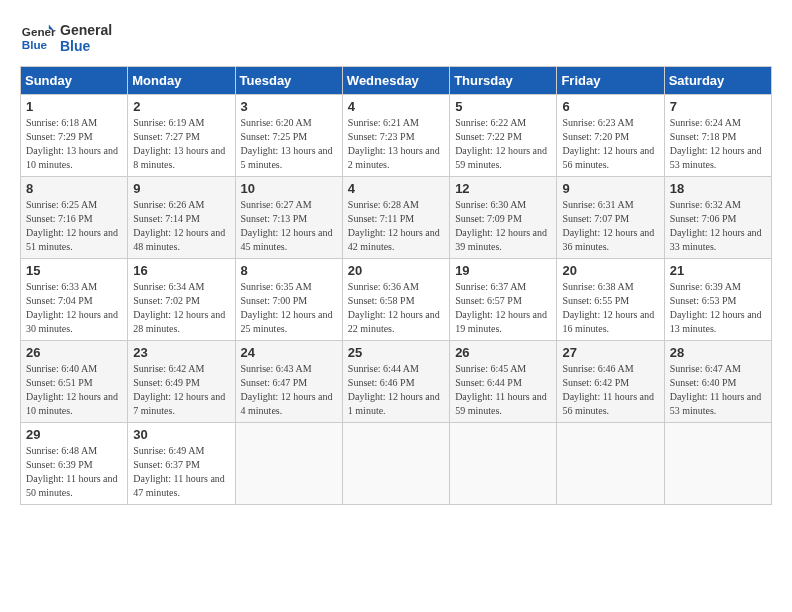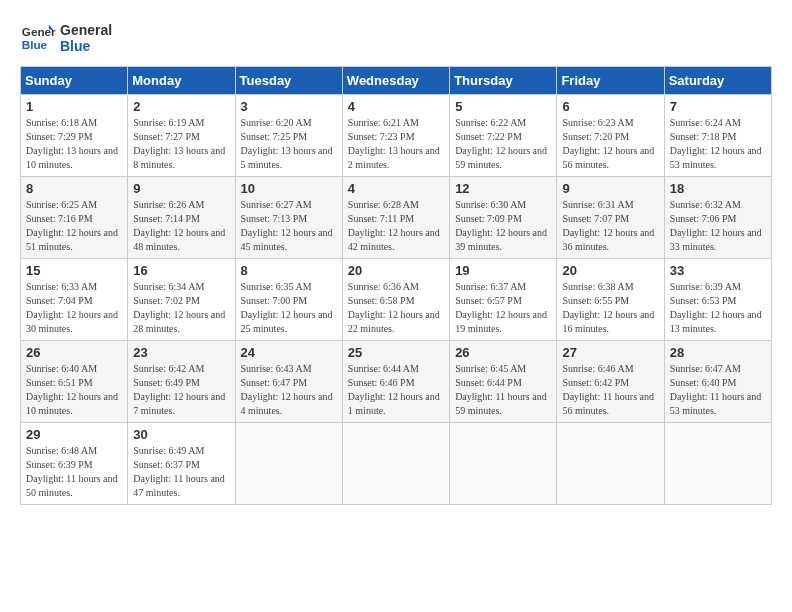--- a/index.html
+++ b/index.html
@@ -269,21 +269,21 @@
       </td>
         <td>
         <div class="day-number">20</div>
         <div class="day-info">
           Sunrise: 6:38 AM<br>
           Sunset: 6:55 PM<br>
           Daylight: 12 hours and 16 minutes.
         </div>
       </td>
         <td>
-        <div class="day-number">33</div>
+        <div class="day-number">21</div>
         <div class="day-info">
           Sunrise: 6:39 AM<br>
           Sunset: 6:53 PM<br>
           Daylight: 12 hours and 13 minutes.
         </div>
       </td>
       </tr>
       <tr class="row-even">
         <td>
         <div class="day-number">26</div>

